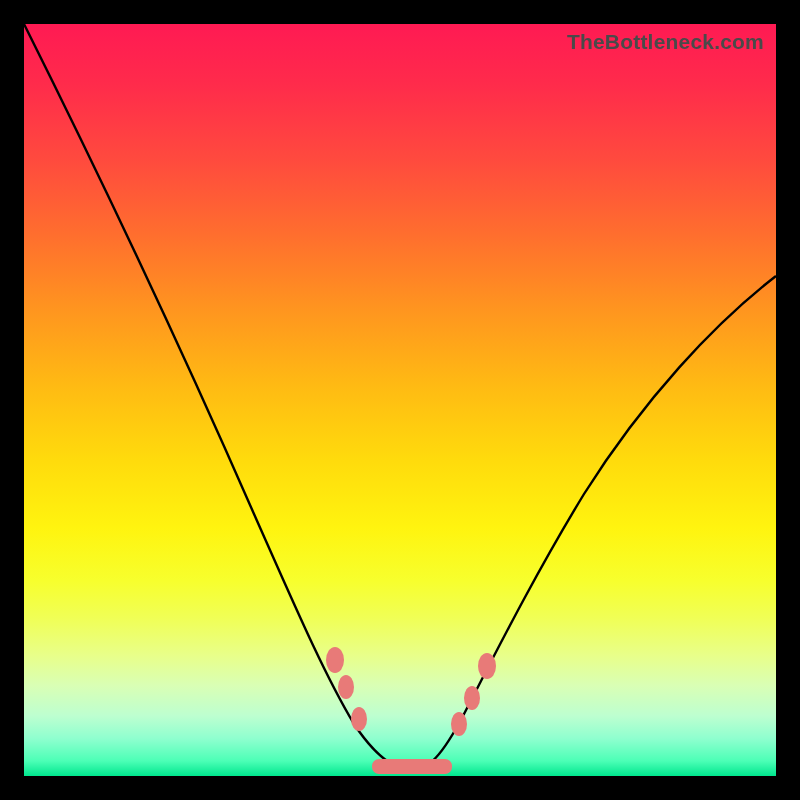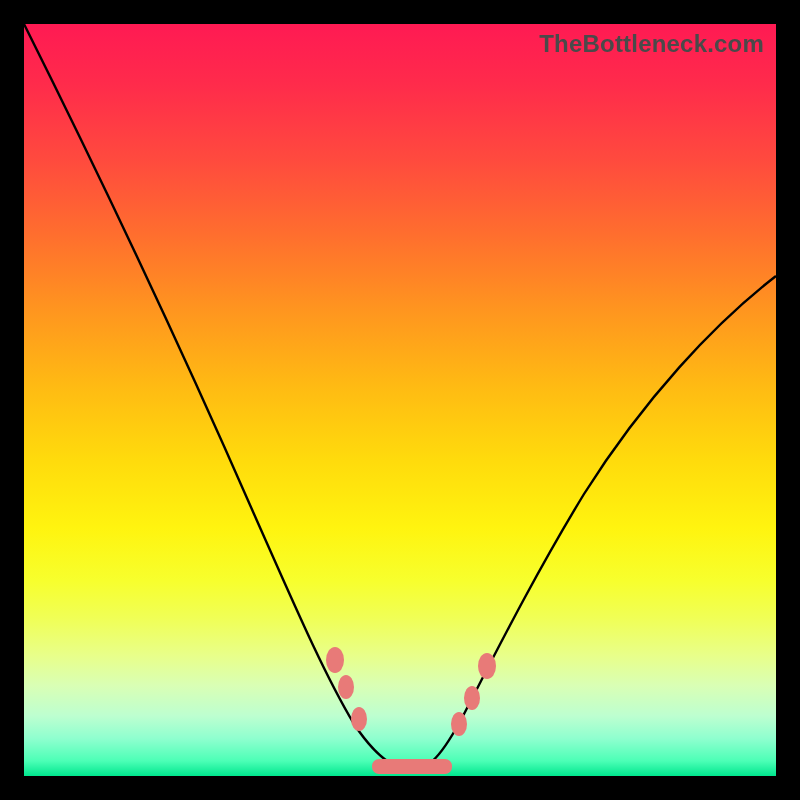--- a/index.html
+++ b/index.html
@@ -44,21 +44,21 @@
       #8fffcf 95%,
       #4cffb6 98%,
       #00e68e 100%
     );
   }
   .watermark {
     position: absolute;
     top: 6px;
     right: 12px;
     color: #4a4a4a;
-    font-size: 24px;
+    font-size: 21px;
     font-weight: 600;
     letter-spacing: 0.2px;
     user-select: none;
     margin-left: 12px;
   }
   svg.curve {
     position: absolute;
     left: 0;
     top: 0;
     width: 752px;

